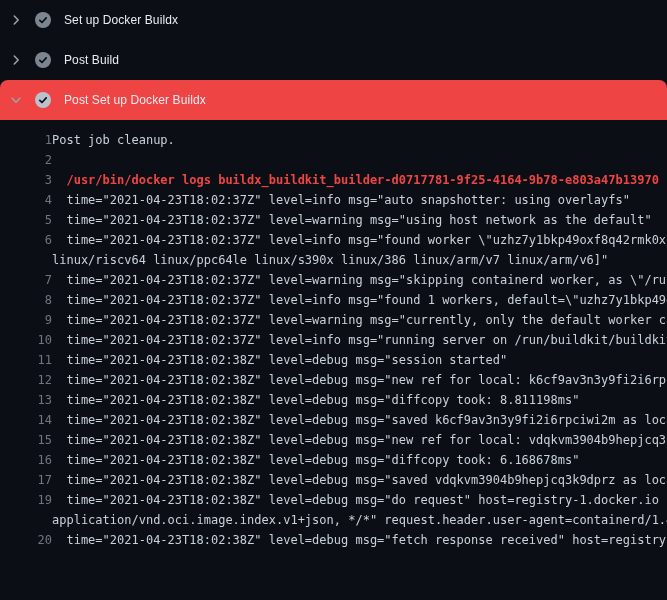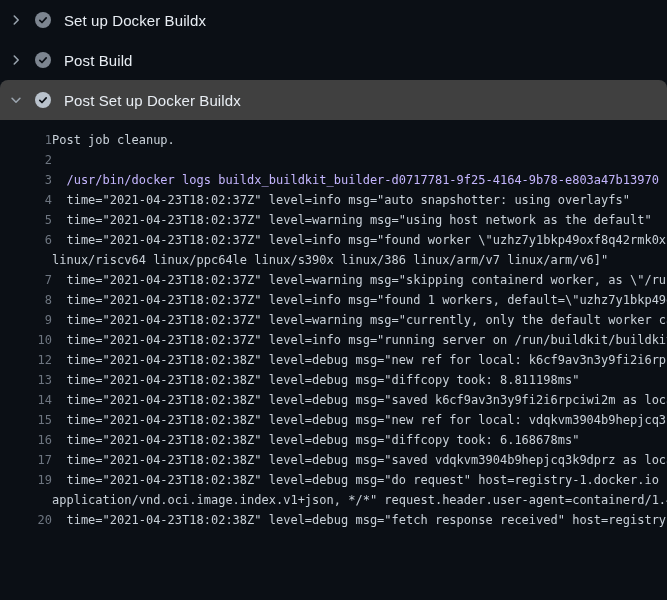--- a/index.html
+++ b/index.html
@@ -8,38 +8,38 @@
     background:#0b0f15;
     font-family:"Liberation Sans", sans-serif;
     -webkit-font-smoothing:antialiased;
   }
   
   #steps{padding-top:0;}
   .step{
     height:40px;display:flex;align-items:center;
     padding-left:9px;cursor:pointer;
   }
-  .step.expanded{background:#404040;border-radius:8px 8px 0 0;}
+  .step.expanded{background:#ef4444;border-radius:8px 8px 0 0;}
   .chev{width:14px;height:16px;display:flex;align-items:center;justify-content:center;color:#9aa4ae;flex:none;}
   .chev svg{display:block;transition:transform .1s;}
   .step.expanded .chev svg{transform:rotate(90deg);}
   .check{margin-left:12px;width:16px;height:16px;flex:none;color:#7d8590;}
   .step.expanded .check{color:#b9c2cc;}
   .check svg{display:block;}
-  .step-label{margin-left:13px;color:#e8edf3;font-size:15px;letter-spacing:.1px;}
+  .step-label{margin-left:13px;color:#e8edf3;font-size:12px;letter-spacing:.1px;}
   
   #log{margin-top:10px;}
   .line{
     height:20px;line-height:20px;display:flex;
     font-family:"DejaVu Sans Mono", monospace;font-size:12px;
     white-space:pre;
   }
   .num{width:52px;flex:none;text-align:right;color:#6e7681;cursor:pointer;}
   .txt{color:#c9d1d9;flex:none;}
-  .txt.command{color:#c4b5fd;font-weight:normal;}
+  .txt.command{color:#ef4444;font-weight:bold;}
   .toggle{display:inline-block;width:17px;font-size:9px;color:#c9d1d9;}
 </style>
 </head>
 <body>
 
 <div id="app">
   <div id="steps">
   <div class="step">
     <span class="chev">
       <svg width="16" height="16" viewBox="0 0 16 16">
@@ -134,20 +134,24 @@
   <div class="line">
     <span class="num">9</span>
     <span class="txt">  time="2021-04-23T18:02:37Z" level=warning msg="currently, only the default worker ca</span>
   </div>
 
   <div class="line">
     <span class="num">10</span>
     <span class="txt">  time="2021-04-23T18:02:37Z" level=info msg="running server on /run/buildkit/buildkitd</span>
   </div>
 
+  <div class="line">
+    <span class="num">11</span>
+    <span class="txt">  time="2021-04-23T18:02:38Z" level=debug msg="session started"</span>
+  </div>
 
   <div class="line">
     <span class="num">12</span>
     <span class="txt">  time="2021-04-23T18:02:38Z" level=debug msg="new ref for local: k6cf9av3n3y9fi2i6rpc</span>
   </div>
 
   <div class="line">
     <span class="num">13</span>
     <span class="txt">  time="2021-04-23T18:02:38Z" level=debug msg="diffcopy took: 8.811198ms"</span>
   </div>

